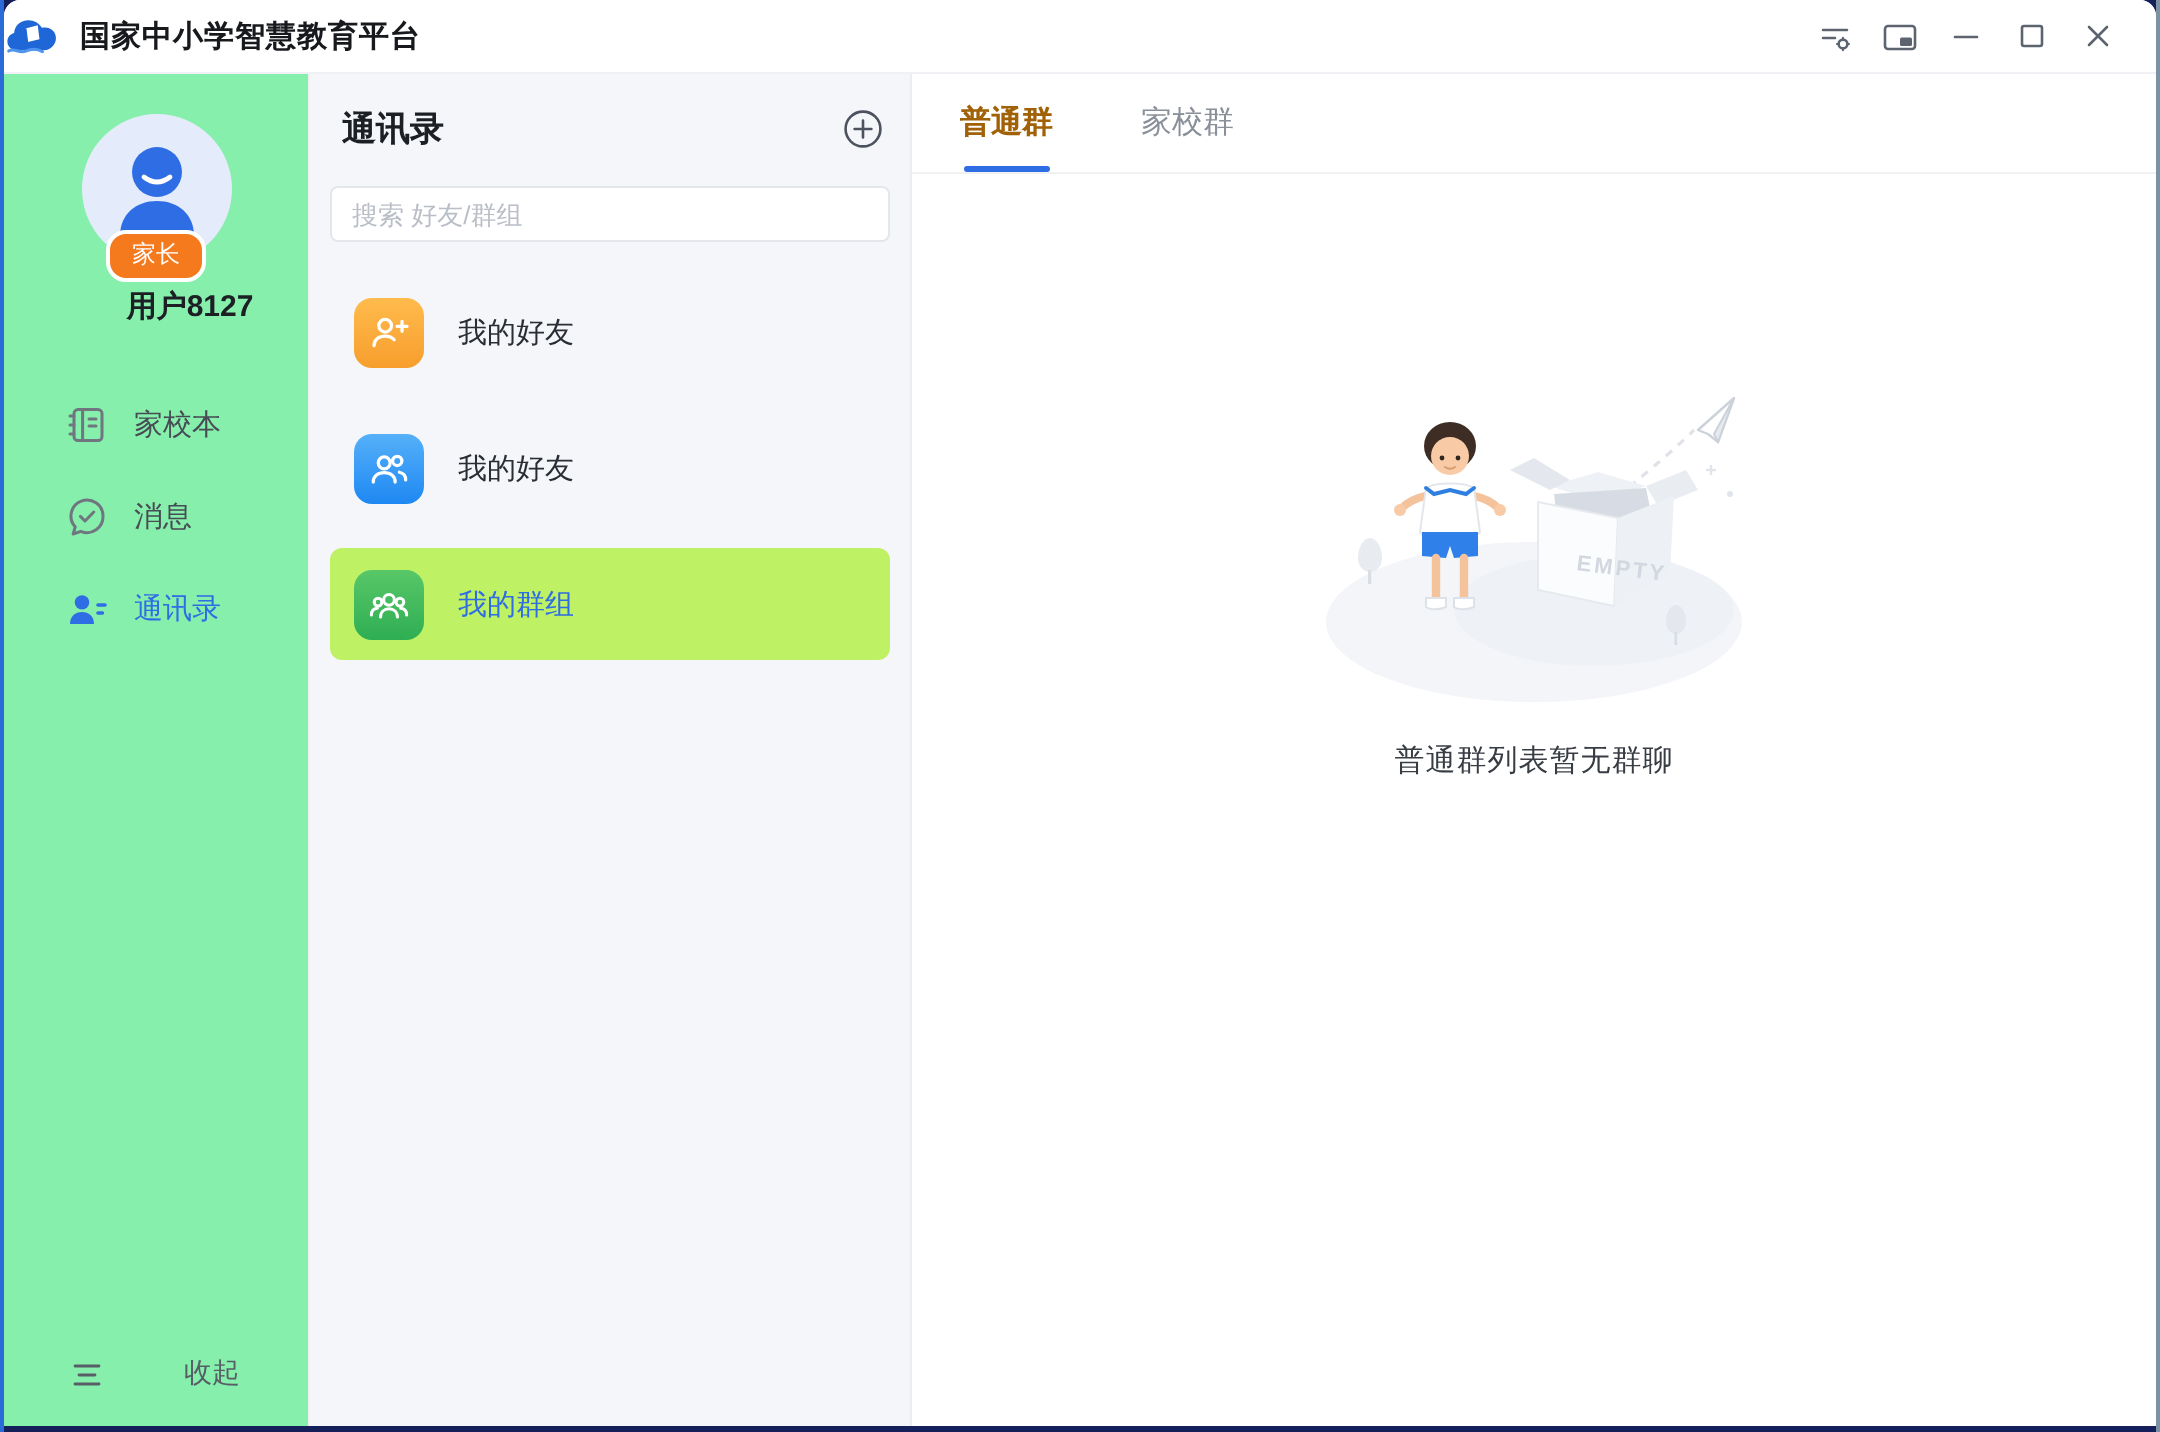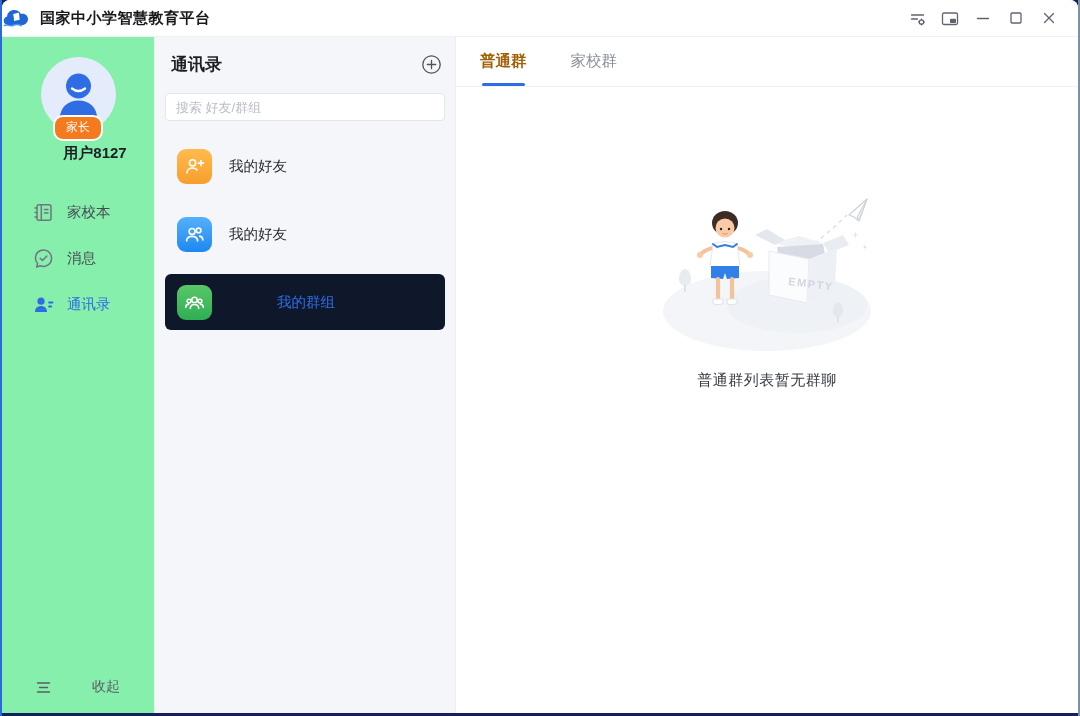--- a/index.html
+++ b/index.html
@@ -85,21 +85,21 @@
     font-size:13px; padding:0 10px; color:#3a3f46; outline:none;
     font-family:"Liberation Sans","DejaVu Sans",sans-serif;
   }
   .search-input::placeholder { color:#b9bec7; }
 
   .contact-list { margin-top:17px; padding:0 10px; display:flex; flex-direction:column; }
   .contact-item {
     height:56px; border-radius:6px; display:flex; align-items:center;
     padding:0 12px; cursor:pointer; margin-bottom:12px;
   }
-  .contact-item.selected { background:#0f172a;gap:48px; }
+  .contact-item.selected { background:#bef264; }
   .contact-item .item-label { font-size:14.5px; color:#2a2e34; margin-left:17px; }
   .contact-item.selected .item-label { color:#2f6de5; }
   .ci-icon {
     width:35px; height:35px; border-radius:9px; display:flex; align-items:center; justify-content:center;
     flex:0 0 35px;
   }
   .ci-orange { background:linear-gradient(180deg,#ffbb4d,#f79e2d); }
   .ci-blue   { background:linear-gradient(180deg,#55b0f9,#1e88f2); }
   .ci-green  { background:linear-gradient(180deg,#58c768,#2fae53); }
 

